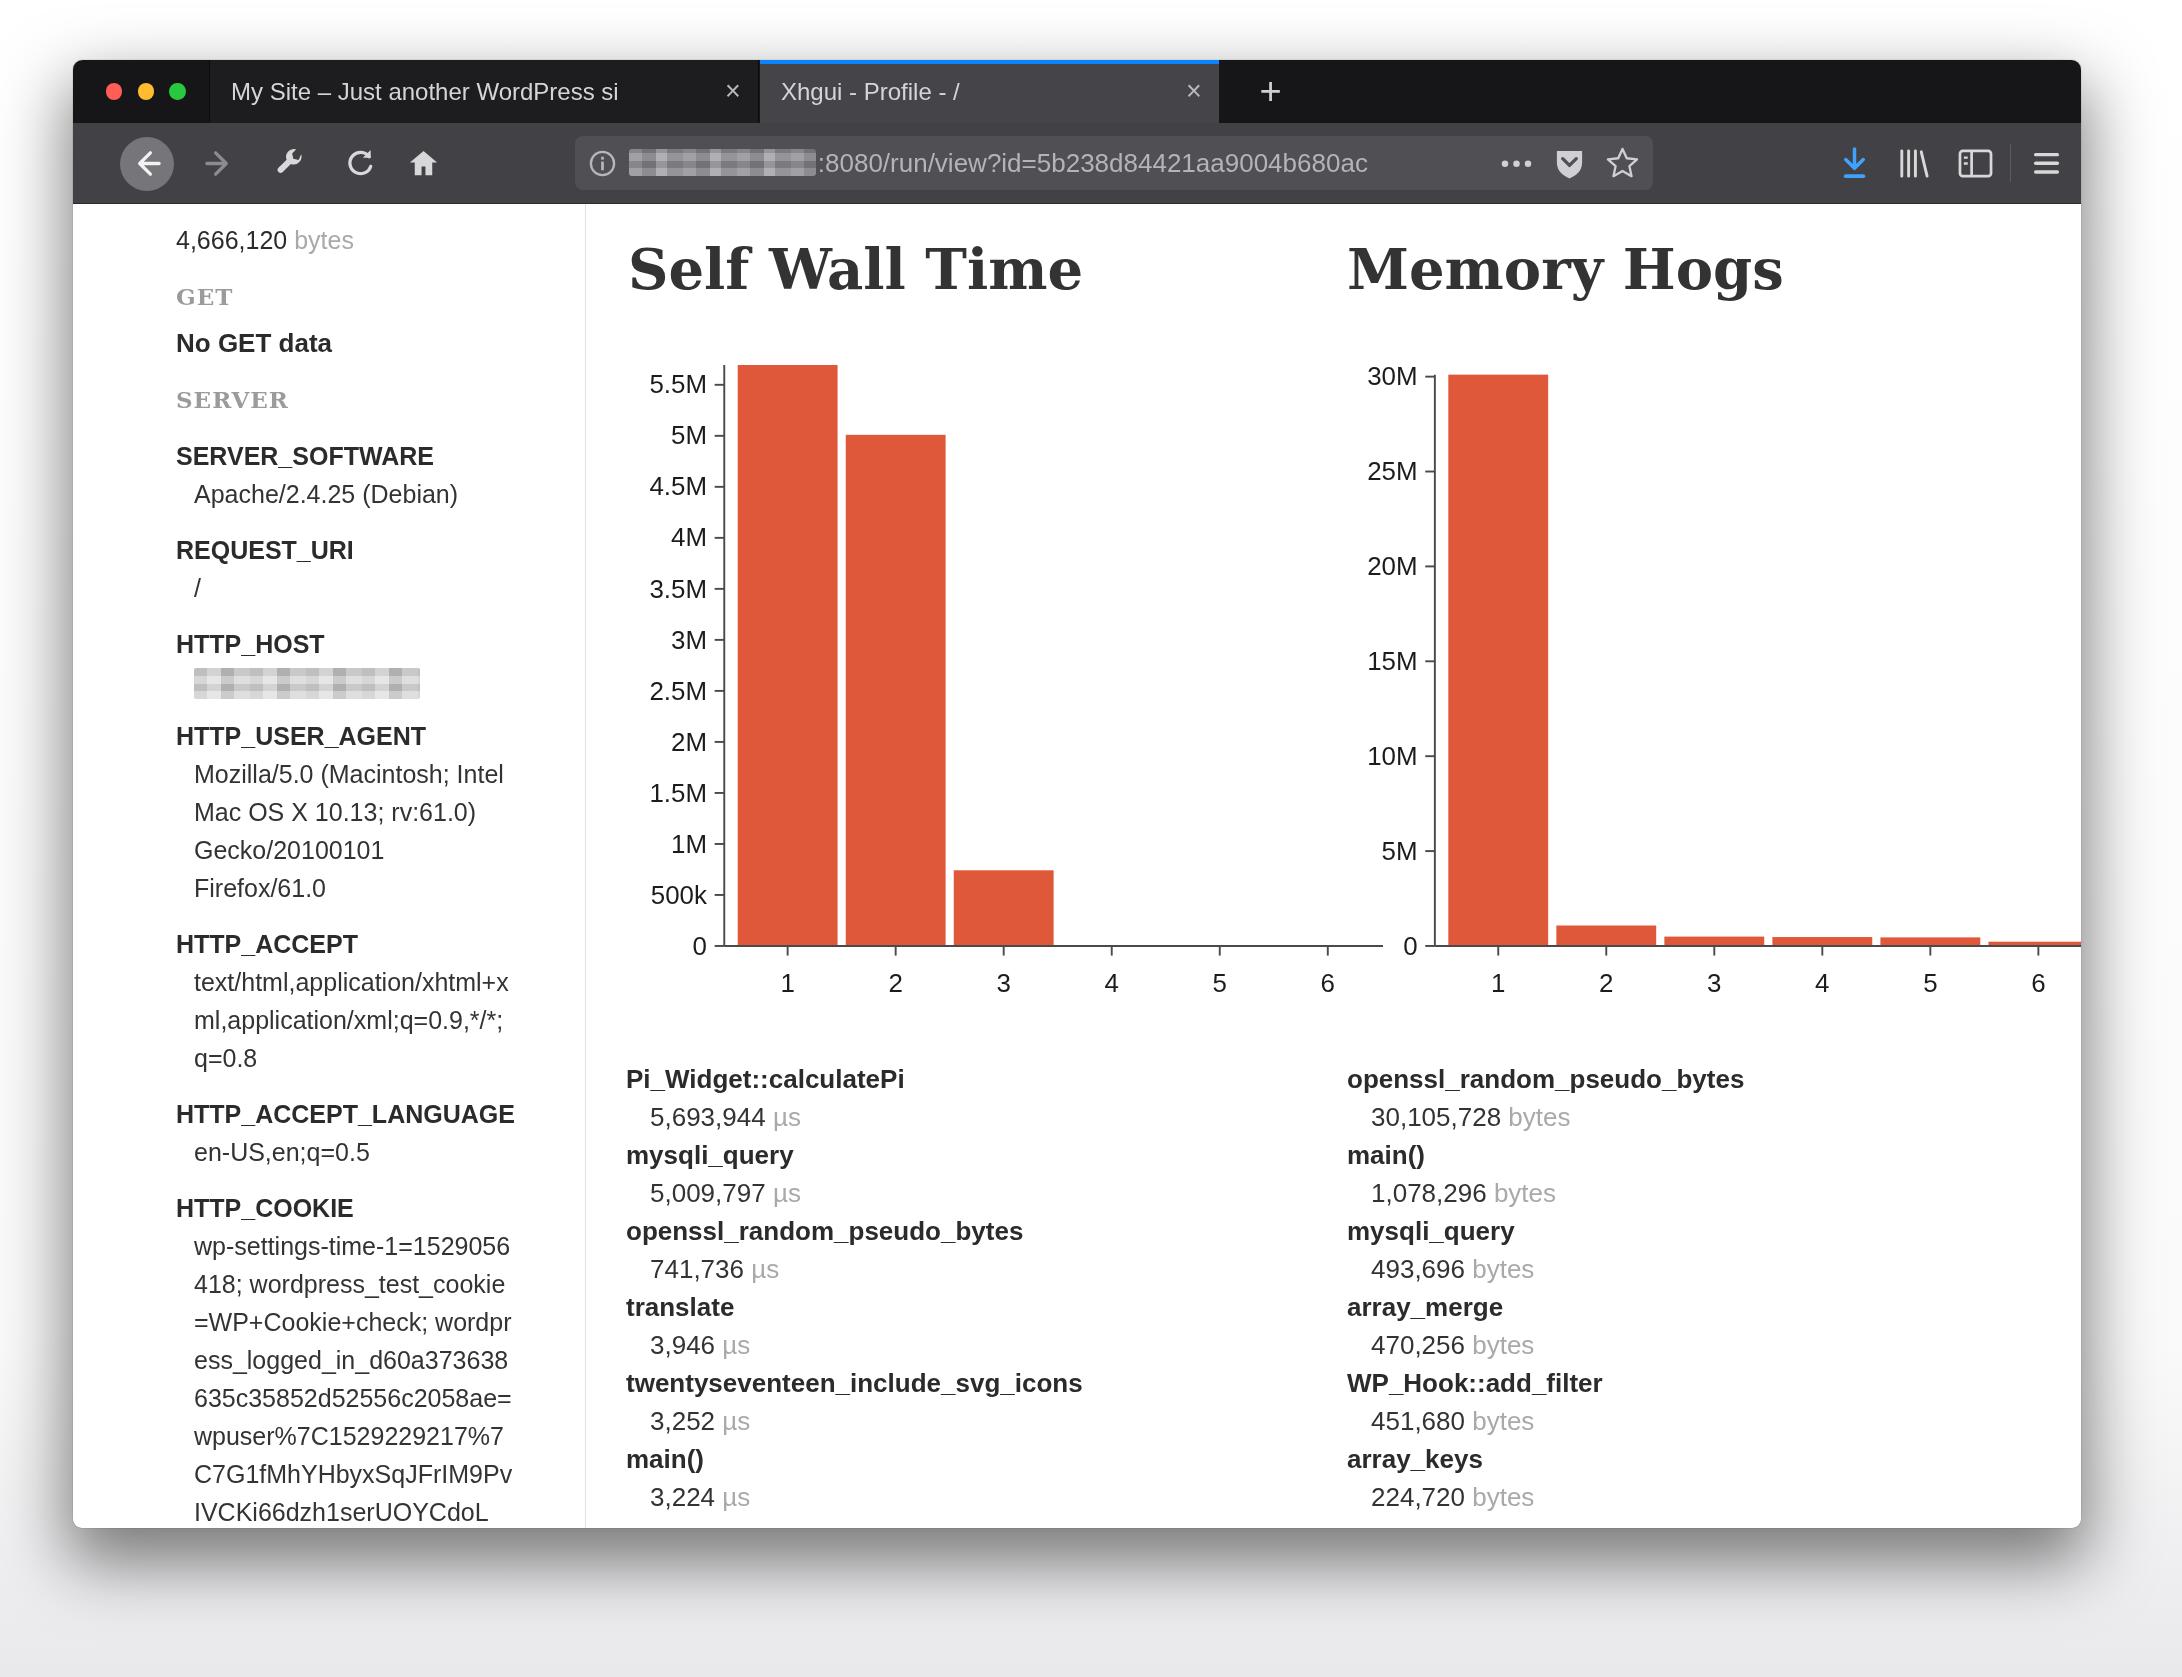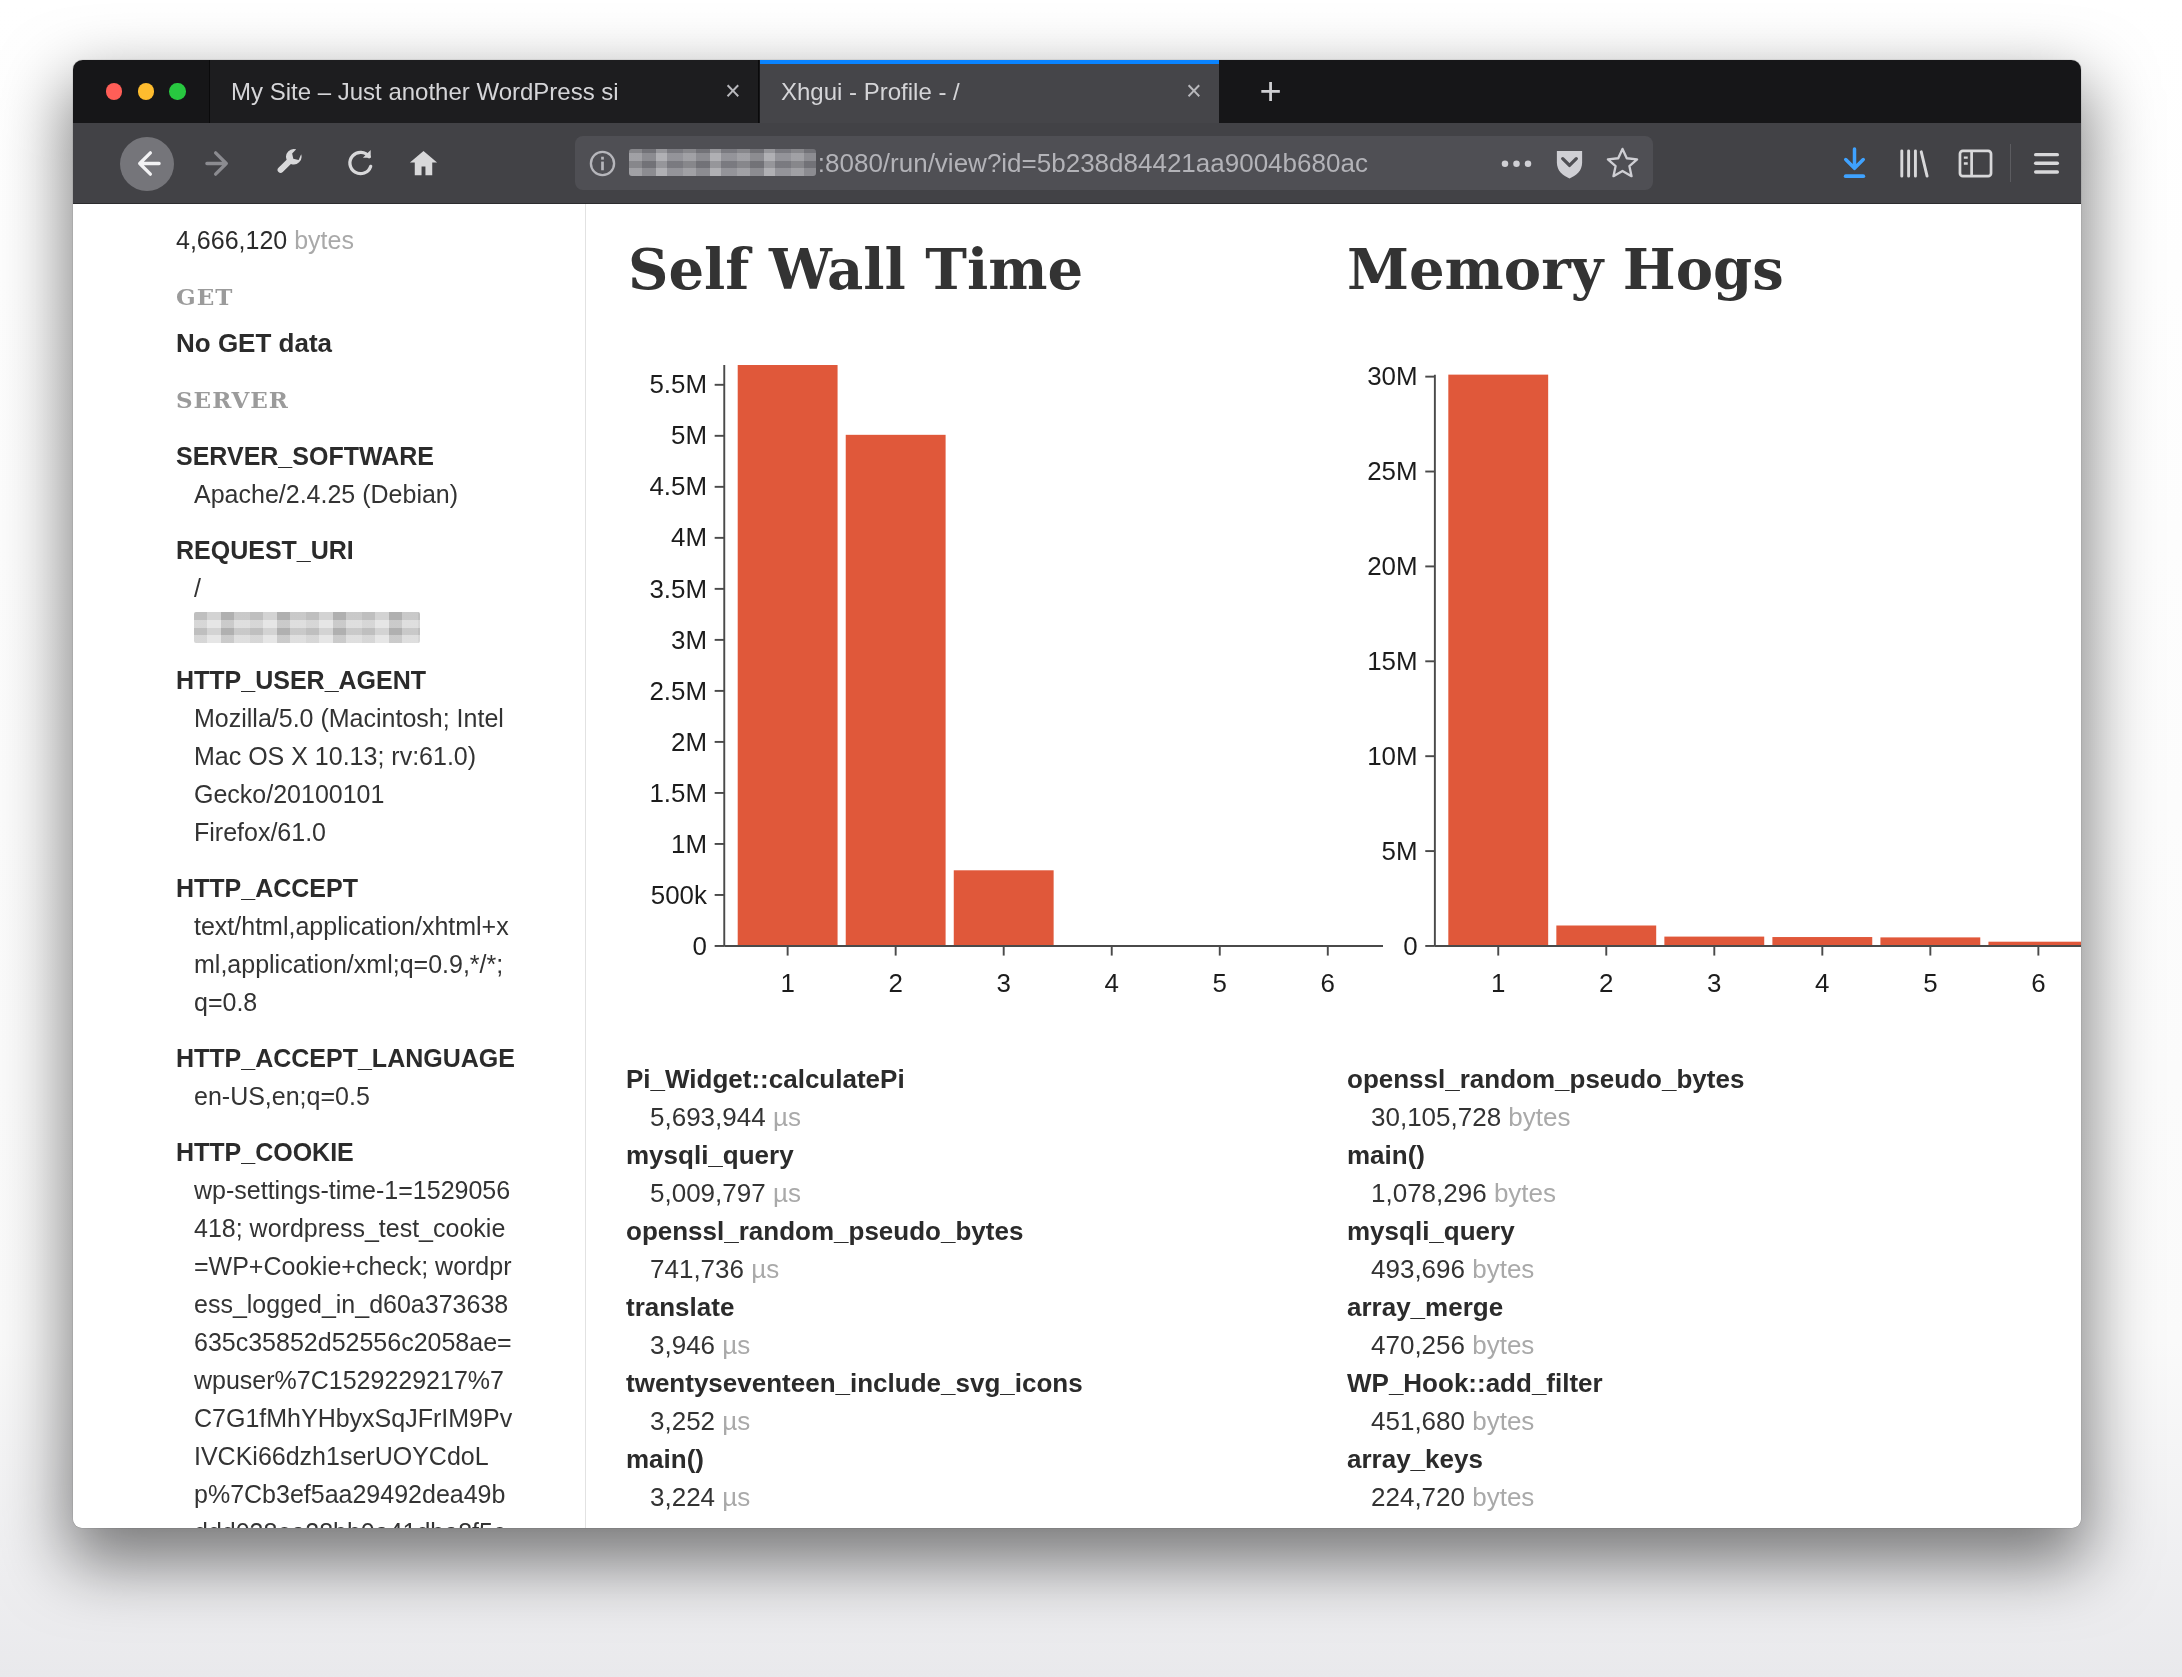--- a/index.html
+++ b/index.html
@@ -199,20 +199,21 @@
       <div>
           <div class="sv-entry">
             <div class="sv-key">SERVER_SOFTWARE</div>
             <div class="sv-val">Apache/2.4.25 (Debian)</div>
           </div>
           <div class="sv-entry">
             <div class="sv-key">REQUEST_URI</div>
             <div class="sv-val">/</div>
           </div>
           <div class="sv-entry">
+            <div class="sv-key">HTTP_HOST</div>
             <div class="px-light"></div>
           </div>
           <div class="sv-entry">
             <div class="sv-key">HTTP_USER_AGENT</div>
             <div class="sv-val">Mozilla/5.0 (Macintosh; Intel Mac OS X 10.13; rv:61.0) Gecko/20100101 Firefox/61.0</div>
           </div>
           <div class="sv-entry">
             <div class="sv-key">HTTP_ACCEPT</div>
             <div class="sv-val">text/html,application/xhtml+xml,application/xml;q=0.9,*/*;q=0.8</div>
           </div>

